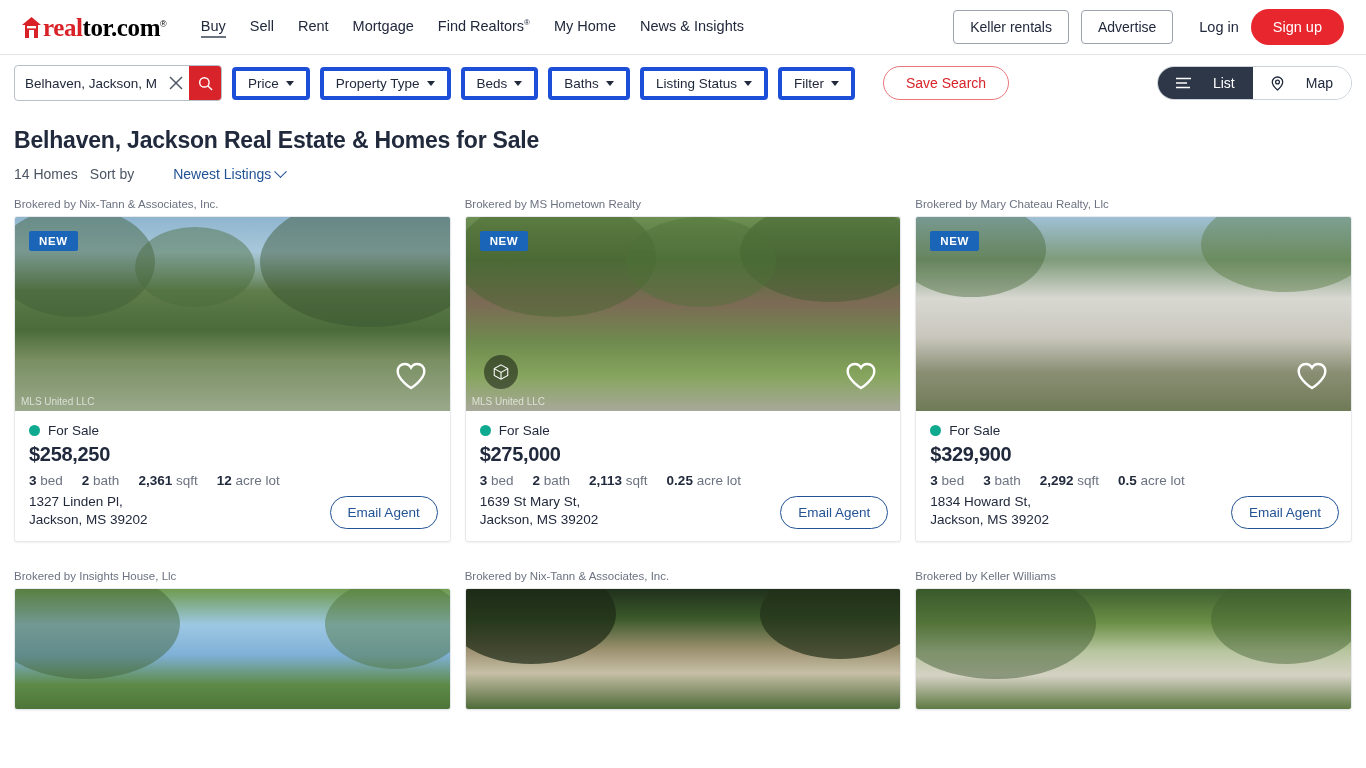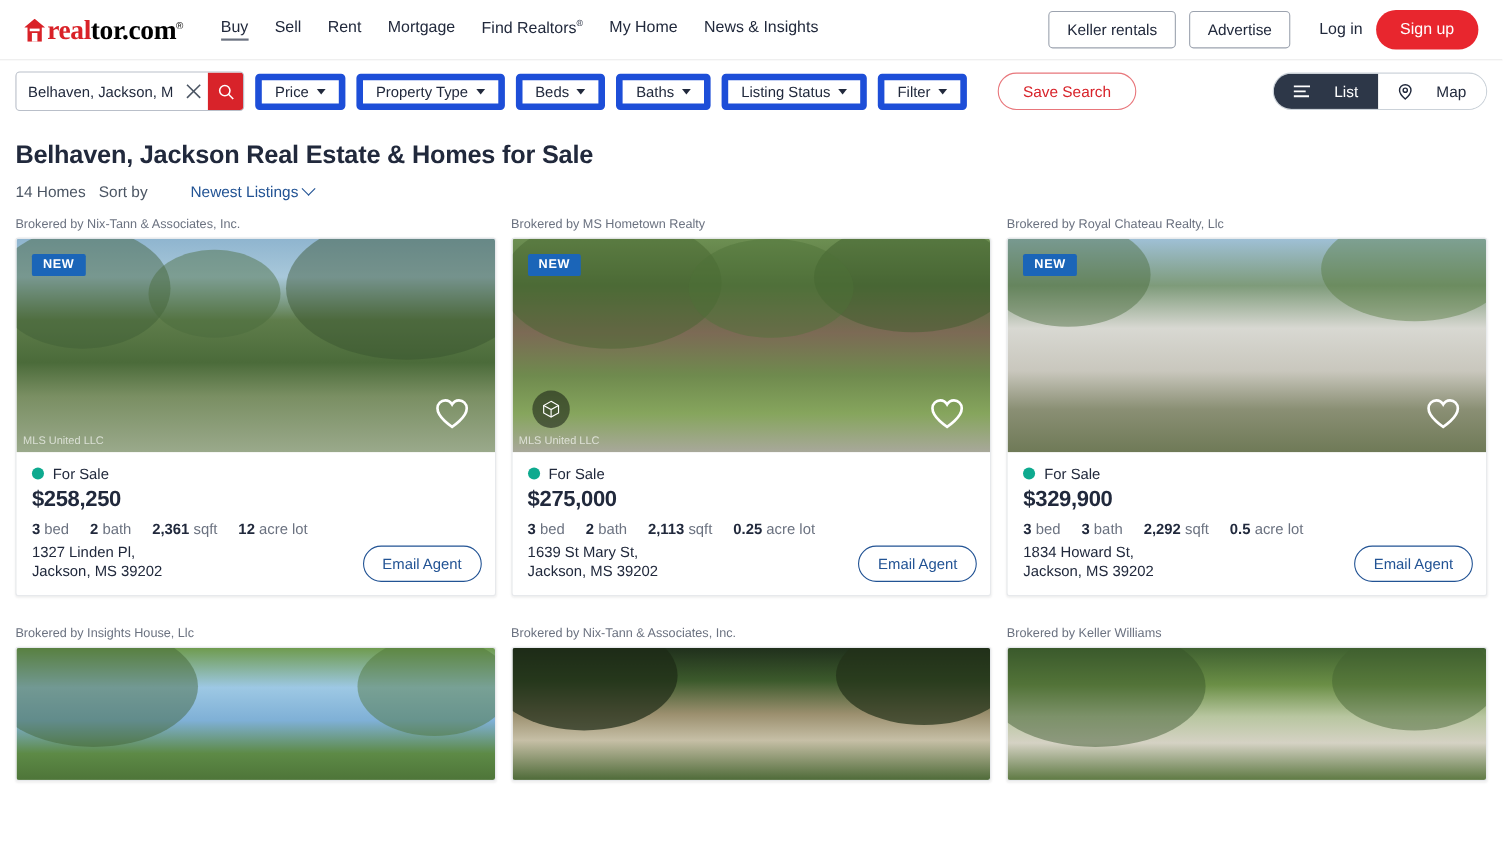--- a/index.html
+++ b/index.html
@@ -70,21 +70,21 @@
   }
   .clear-btn {
     width: 26px; height: 100%; display: flex; align-items: center; justify-content: center;
     background: transparent; border: none; cursor: pointer; color: #4b5563;
   }
   .search-btn {
     width: 32px; height: 100%; background: #d8232a; border: none;
     display: flex; align-items: center; justify-content: center; cursor: pointer;
   }
   .pill {
-    height: 33px; border: 6px solid #1d4ed8; border-radius: 4px; background: #fff;
+    height: 33px; border: 4px solid #1d4ed8; border-radius: 4px; background: #fff;
     display: flex; align-items: center; gap: 7px; padding: 0 12px;
     font-size: 13.5px; color: #21293c; cursor: pointer; white-space: nowrap;
     font-family: "Liberation Sans", sans-serif;
   }
   .caret { width: 0; height: 0; border-left: 4.5px solid transparent; border-right: 4.5px solid transparent; border-top: 5.5px solid #21293c; }
   .save-search {
     height: 34px; border: 1px solid #e8767b; border-radius: 19px; background: #fff;
     color: #d8232a; font-size: 14px; padding: 0 22px; cursor: pointer; margin-left: 18px;
     font-family: "Liberation Sans", sans-serif;
   }
@@ -343,21 +343,21 @@
             <div>1639 St Mary St,</div>
             <div>Jackson, MS 39202</div>
           </div>
           <button class="email-agent">Email Agent</button>
         </div>
       </div>
     </div>
   </div>
 
   <div class="cardwrap">
-    <div class="brokered">Brokered by Royal Chateau Realty, Llc</div>
+    <div class="brokered">Brokered by Mary Chateau Realty, Llc</div>
     <div class="card">
       <div class="photo img-c">
         <div class="leaf" style="width:150px;height:95px;left:-20px;top:-15px;background:#4a6b3b;"></div>
         <div class="leaf" style="width:170px;height:95px;right:-20px;top:-20px;background:#567a41;"></div>
         <div class="badge-new">NEW</div>
         <div class="watermark"></div>
         <div class="heart">
           <svg width="34" height="34" viewBox="0 0 24 24">
             <path d="M12 20.5 C12 20.5 2.6 14.6 2.6 8.6 C2.6 5.6 4.9 3.5 7.6 3.5 C9.6 3.5 11.2 4.7 12 6.1 C12.8 4.7 14.4 3.5 16.4 3.5 C19.1 3.5 21.4 5.6 21.4 8.6 C21.4 14.6 12 20.5 12 20.5 Z" fill="none" stroke="#ffffff" stroke-width="1.7"></path>
           </svg>

